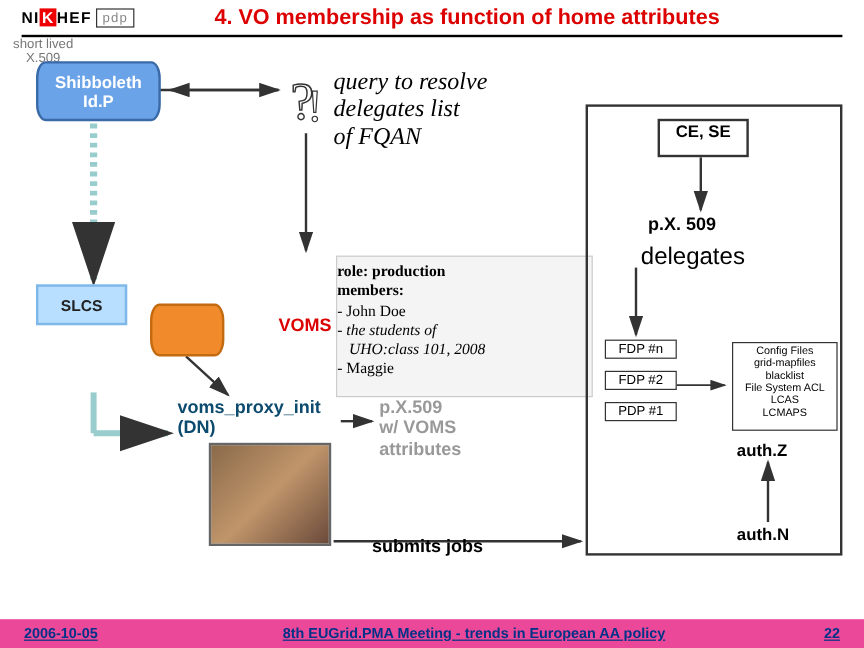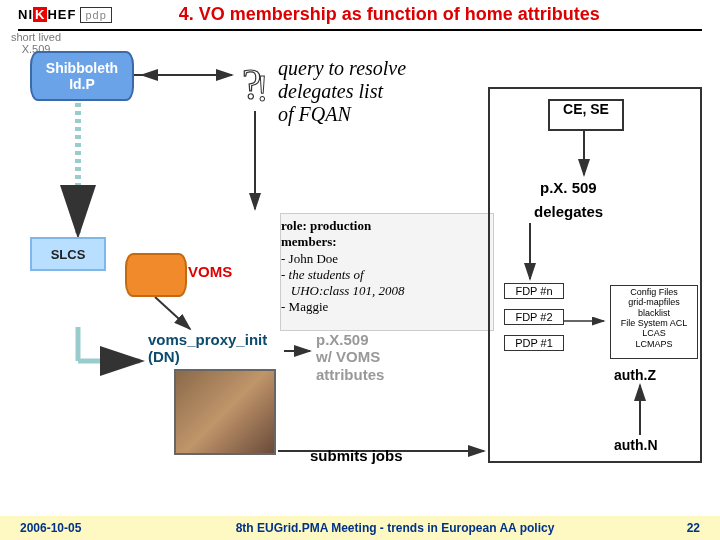--- a/index.html
+++ b/index.html
@@ -9,42 +9,42 @@
   .logo .pdp { color:#888; font-weight:normal; margin-left:4px; }
   .title { flex:1; text-align:center; color:#d00; font-weight:bold; font-size:18px; }
   hr.rule { border:none; border-top:2px solid #000; margin:4px 18px 0 18px; }
   .stage { position:relative; width:720px; height:455px; }
   .box { position:absolute; border:2px solid #333; background:#fff; text-align:center; font-weight:bold; font-size:14px; display:flex; align-items:center; justify-content:center; }
   .cylinder { border-radius:8px/14px; }
   .shib  { left:30px; top:20px; width:100px; height:46px; background:#6aa3e8; color:#fff; border:2px solid #3a6aa8; }
   .slcs  { left:30px; top:206px; width:72px; height:30px; background:#b8dfff; color:#222; border:2px solid #7fb8e8; font-size:13px; }
   .x509  { left:30px; top:260px; width:72px; font-size:11px; color:#777; font-weight:normal; border:none; text-align:center; }
   .voms-cyl { left:125px; top:222px; width:58px; height:40px; background:#f08a2a; border:2px solid #c36a10; }
-  .voms-lbl { position:absolute; left:188px; top:232px; font-weight:bold; color:#d00; font-size:15px; }
+  .voms-lbl { position:absolute; left:188px; top:232px; font-weight:bold; color:#d00; font-size:15px;padding-left:44px; }
   .query-mark { position:absolute; left:238px; top:28px; width:34px; height:50px; }
   .query-text { position:absolute; left:278px; top:26px; font-style:italic; font-family: Georgia, 'Times New Roman', serif; font-size:20px; line-height:1.15; }
   .role-box { position:absolute; left:280px; top:182px; width:212px; height:108px; background:#f4f4f4; border:1px solid #ccc; font-family: Georgia, 'Times New Roman', serif; font-size:13px; padding:4px 0; line-height:1.25; }
   .role-box .hd { font-weight:bold; }
   .vpi { position:absolute; left:148px; top:300px; font-weight:bold; font-size:15px; color:#0c4a6e; text-align:left; line-height:1.15; }
   .attrs { position:absolute; left:316px; top:300px; font-weight:bold; font-size:15px; color:#999; text-align:left; line-height:1.15; }
   .photo { position:absolute; left:174px; top:338px; width:98px; height:82px; background:linear-gradient(135deg,#8a6a4a 0%, #c0956a 50%, #6a4a3a 100%); border:2px solid #666; }
   .submits { position:absolute; left:310px; top:416px; font-weight:bold; font-size:15px; }
   .right-box { position:absolute; left:488px; top:56px; width:210px; height:372px; border:2.5px solid #333; }
   .cese { position:absolute; left:548px; top:68px; width:72px; height:28px; border:2px solid #333; background:#fff; text-align:center; font-weight:bold; font-size:14px; }
   .px509 { position:absolute; left:540px; top:148px; font-weight:bold; font-size:15px; }
-  .delegates { position:absolute; left:534px; top:172px; font-weight:bold; font-size:15px; }
+  .delegates { position:absolute; left:534px; top:172px; font-weight:normal; font-size:20px; }
   .pdp { position:absolute; border:1.5px solid #333; background:#fff; font-size:11px; text-align:center; padding:1px 4px; }
   .pdp1 { left:504px; top:252px; width:50px; }
   .pdp2 { left:504px; top:278px; width:50px; }
   .pdp3 { left:504px; top:304px; width:50px; }
   .cfg  { left:610px; top:254px; width:78px; height:70px; font-size:9px; line-height:1.15; text-align:center; }
   .authz { position:absolute; left:614px; top:336px; font-weight:bold; font-size:14px; }
   .authn { position:absolute; left:614px; top:406px; font-weight:bold; font-size:14px; }
   svg.arrows { position:absolute; left:0; top:0; }
-  .footer { position:absolute; left:0; bottom:0; width:100%; height:24px; background:#fef9c3; display:flex; align-items:center; font-size:12px; color:#003388; font-weight:bold; }
+  .footer { position:absolute; left:0; bottom:0; width:100%; height:24px; background:#ec4899; display:flex; align-items:center; font-size:12px; color:#003388; font-weight:bold;text-decoration:underline; }
   .footer .date { width:130px; padding-left:20px; }
   .footer .mid  { flex:1; text-align:center; }
   .footer .pg   { width:60px; text-align:right; padding-right:20px; }
 </style>
 </head>
 <body>
 
 <div class="header">
   <span class="logo">
     <span>NI</span><span class="k">K</span><span>HEF</span><span class="pdp">pdp</span>

